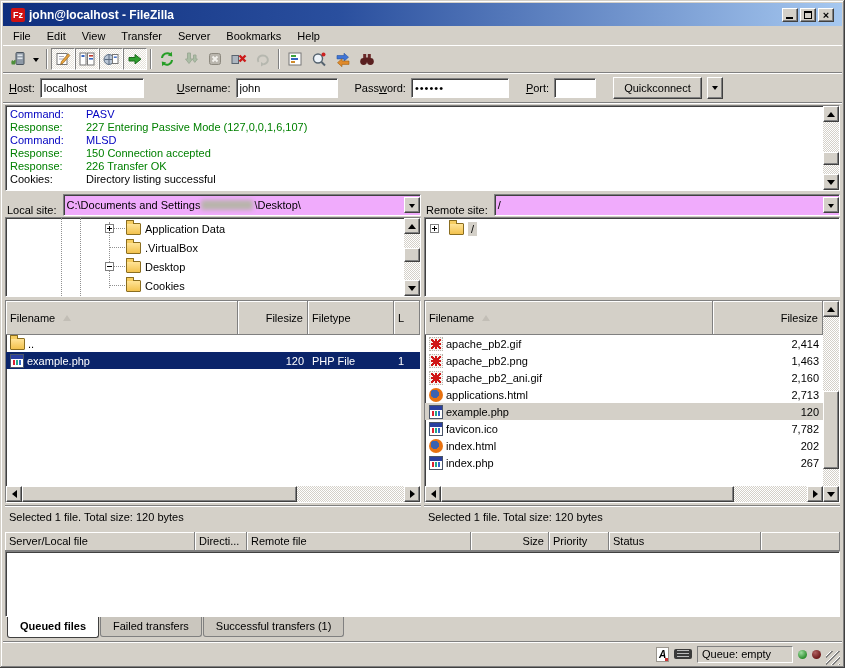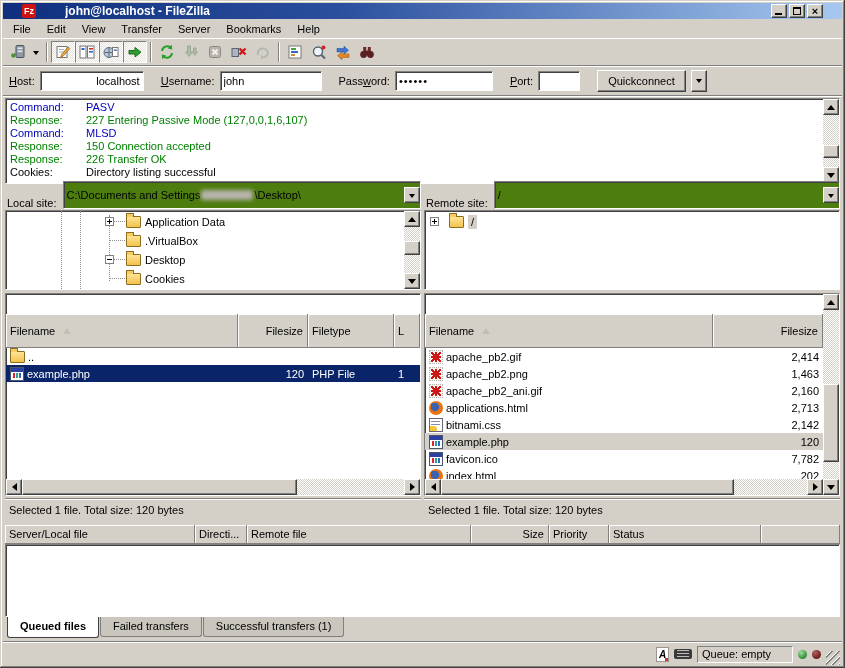--- a/index.html
+++ b/index.html
@@ -5,22 +5,22 @@
   html,body{margin:0;padding:0;background:#3a6ea5;}
   *{box-sizing:border-box;}
   .window{
     width:845px;height:668px;background:#d4d0c8;position:relative;
     font-family:"Liberation Sans",sans-serif;font-size:11px;color:#000;
     padding:3px;
     box-shadow:inset -1px -1px 0 #404040,inset 1px 1px 0 #d4d0c8,inset -2px -2px 0 #808080,inset 2px 2px 0 #fff;
     display:flex;flex-direction:column;
   }
   
-  .titlebar{height:16px;flex:none;display:flex;align-items:center;padding:0 19px;
-    background:linear-gradient(90deg,#0f2f7e 0%,#2a4f9e 40%,#a6c8f0 100%);gap:25px;}
+  .titlebar{height:23px;flex:none;display:flex;align-items:center;padding:0 8px;
+    background:linear-gradient(90deg,#0f2f7e 0%,#2a4f9e 40%,#a6c8f0 100%);}
   .fz-icon{width:14px;height:14px;background:#cf1212;color:#fff;border-radius:2px;
     font-weight:bold;font-size:9px;display:flex;align-items:center;justify-content:center;margin-right:4px;flex:none;}
   .title{color:#fff;font-weight:bold;font-size:12px;flex:1;white-space:nowrap;overflow:hidden;}
   .winbtns{display:flex;gap:2px;flex:none;}
   .wbtn{width:16px;height:14px;background:#d4d0c8;border:1px solid;border-color:#fff #404040 #404040 #fff;
     box-shadow:inset -1px -1px 0 #808080;position:relative;padding:0;font-size:9px;line-height:10px;}
   .wbtn .glyph-min{position:absolute;left:3px;bottom:2px;width:7px;height:2px;background:#000;}
   .wbtn .glyph-max{position:absolute;left:3px;top:2px;width:8px;height:8px;border:1px solid #000;border-top-width:2px;}
   .wbtn .glyph-close{position:absolute;left:0;top:0;width:100%;height:100%;font-size:11px;font-weight:bold;line-height:12px;text-align:center;}
   
@@ -36,21 +36,21 @@
   .tbtn.dd{width:14px;}
   .caret{width:0;height:0;border:3px solid transparent;border-top:4px solid #000;margin-top:4px;}
   .tbtn svg{display:block;}
   
   .quickbar{height:30px;flex:none;display:flex;align-items:center;gap:5px;padding:0 6px;
     border-bottom:1px solid #808080;box-shadow:0 1px 0 #fff;}
   .qlabel{white-space:nowrap;}
   .qlabel .ul{text-decoration:underline;}
   .fld{height:20px;border:1px solid;border-color:#808080 #fff #fff #808080;box-shadow:inset 1px 1px 0 #404040;
     background:#fff;font-family:"Liberation Sans",sans-serif;font-size:11px;padding:1px 3px;outline:none;}
-  .fld.host{width:104px;margin-right:12px;text-align:right;}
+  .fld.host{width:104px;margin-right:28px;}
   .fld.user{width:102px;margin-right:12px;}
   .fld.pass{width:98px;margin-right:12px;letter-spacing:1px;}
   .fld.port{width:42px;margin-right:12px;}
   .qbtn{height:22px;padding:2px 10px;background:#d4d0c8;border:1px solid;border-color:#fff #404040 #404040 #fff;
     box-shadow:inset -1px -1px 0 #808080;font-family:"Liberation Sans",sans-serif;font-size:11px;}
   .qbtn-dd{width:16px;height:22px;background:#d4d0c8;border:1px solid;border-color:#fff #404040 #404040 #fff;
     box-shadow:inset -1px -1px 0 #808080;display:flex;align-items:center;justify-content:center;padding:0;}
   
   .logpane{height:86px;flex:none;margin:2px 2px 3px 2px;background:#fff;
     border:1px solid;border-color:#808080 #fff #fff #808080;box-shadow:inset 1px 1px 0 #404040;
@@ -72,21 +72,21 @@
   .tri-up{width:0;height:0;border:4px solid transparent;border-bottom:5px solid #000;margin-top:-4px;}
   .tri-dn{width:0;height:0;border:4px solid transparent;border-top:5px solid #000;margin-bottom:-4px;}
   .tri-lf{width:0;height:0;border:4px solid transparent;border-right:5px solid #000;margin-left:-4px;}
   .tri-rt{width:0;height:0;border:4px solid transparent;border-left:5px solid #000;margin-right:-4px;}
   
   .panes{flex:none;height:332px;display:flex;padding:0 2px;}
   .pane{width:418px;display:flex;flex-direction:column;}
   .splitter{width:3px;flex:none;}
   .sitebar{height:22px;flex:none;display:flex;align-items:flex-end;margin-bottom:1px;}
   .sitelabel{padding:0 6px 0 2px;white-space:nowrap;}
-  .combo{flex:1;height:28px;background:#4d7c0f;border:1px solid;border-color:#808080 #fff #fff #808080;
+  .combo{flex:1;height:22px;background:#f0abfc;border:1px solid;border-color:#808080 #fff #fff #808080;
     box-shadow:inset 1px 1px 0 #404040;display:flex;align-items:center;padding-left:3px;white-space:nowrap;overflow:hidden;}
   .combo .cbtn{margin-left:auto;width:16px;height:16px;flex:none;background:#d4d0c8;border:1px solid;
     border-color:#fff #404040 #404040 #fff;box-shadow:inset -1px -1px 0 #808080;display:flex;align-items:center;justify-content:center;padding:0;}
   .blurseg{display:inline-block;width:52px;height:10px;background:#b8b4ac;filter:blur(2px);border-radius:2px;vertical-align:middle;margin:0 1px;}
   .treebox{height:80px;flex:none;background:#fff;border:1px solid;border-color:#808080 #fff #fff #808080;
     box-shadow:inset 1px 1px 0 #404040;display:flex;overflow:hidden;}
   .treerows{flex:1;position:relative;padding-top:1px;}
   .guide{position:absolute;top:0;bottom:0;width:0;border-left:1px dotted #909090;}
   .trow{height:19px;display:flex;align-items:center;position:relative;padding-left:120px;}
   .trow .stub{position:absolute;left:103px;top:9px;width:16px;border-top:1px dotted #909090;}
@@ -113,21 +113,21 @@
                linear-gradient(90deg,transparent 44%,#cf1616 44% 56%,transparent 56%),
                linear-gradient(45deg,transparent 44%,#cf1616 44% 56%,transparent 56%),
                linear-gradient(-45deg,transparent 44%,#cf1616 44% 56%,transparent 56%);}
   .fi.ff{border-radius:50%;background:radial-gradient(circle at 42% 42%,#3a62b0 0 36%,#e87210 38% 75%,#a84c08 78%);}
   .fi.css{background:#fff;border:1px solid #667;}
   .fi.css::before{content:"";position:absolute;left:1px;top:2px;width:9px;height:1.5px;background:#88a;box-shadow:0 3px 0 #88a;}
   .fi.css::after{content:"";position:absolute;left:0;bottom:0;width:7px;height:5px;background:#f4c43a;border-radius:0 3px 0 0;}
   
   .listwrap{flex:1;display:flex;flex-direction:column;border:1px solid;border-color:#808080 #fff #fff #808080;
     box-shadow:inset 1px 1px 0 #404040;background:#fff;overflow:hidden;margin-top:3px;}
-  .lheader{height:34px;flex:none;display:flex;background:#d4d0c8;margin-top:20px;}
+  .lheader{height:34px;flex:none;display:flex;background:#d4d0c8;}
   .hcell{background:#d4d0c8;border-right:1px solid #808080;border-bottom:1px solid #808080;
     box-shadow:inset 1px 1px 0 #fff;display:flex;align-items:center;padding:0 4px;white-space:nowrap;overflow:hidden;}
   .hcell.right{justify-content:flex-end;}
   .sort{width:0;height:0;border-left:4px solid transparent;border-right:4px solid transparent;
     border-bottom:6px solid #c2beb6;margin-left:8px;}
   .lbody{flex:1;overflow:hidden;display:flex;flex-direction:column;}
   .frow{height:17px;flex:none;display:flex;align-items:center;}
   .frow .c{display:flex;align-items:center;padding:0 4px;white-space:nowrap;overflow:hidden;height:100%;}
   .frow .c.right{justify-content:flex-end;}
   .frow.sel{background:#0a246a;color:#fff;}
@@ -538,28 +538,20 @@
                   <span class="c rc-fs right">2,160</span>
                 </div>
               <div class="frow">
                   <span class="c rc-fn">
                     <span class="fi ff"></span>
                     <span class="fgap"></span>
                     <span>applications.html</span>
                   </span>
                   <span class="c rc-fs right">2,713</span>
                 </div>
-              <div class="frow">
-                  <span class="c rc-fn">
-                    <span class="fi css"></span>
-                    <span class="fgap"></span>
-                    <span>bitnami.css</span>
-                  </span>
-                  <span class="c rc-fs right">2,142</span>
-                </div>
               <div class="frow rsel">
                   <span class="c rc-fn">
                     <span class="fi php"></span>
                     <span class="fgap"></span>
                     <span>example.php</span>
                   </span>
                   <span class="c rc-fs right">120</span>
                 </div>
               <div class="frow">
                   <span class="c rc-fn">

